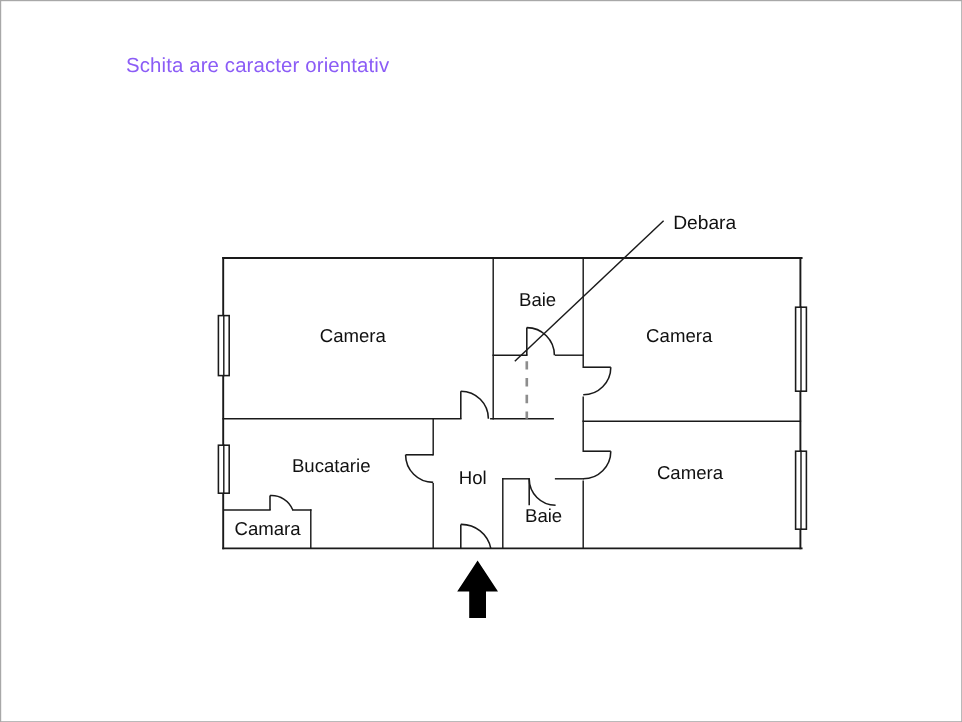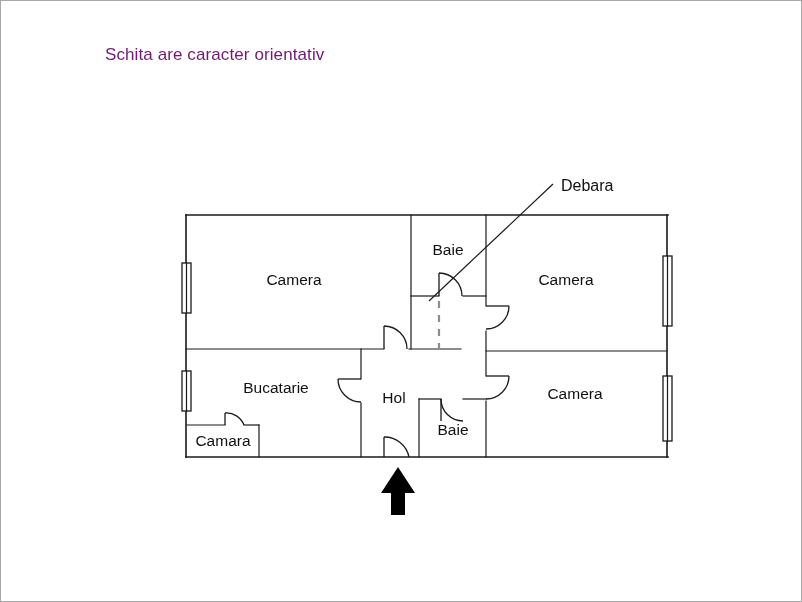--- a/index.html
+++ b/index.html
@@ -20,21 +20,21 @@
     height: 602px;
     background: #ffffff;
     box-sizing: border-box;
     border: 1px solid #a8a8a8;
   }
   #title {
     position: absolute;
     left: 104px;
     top: 44px;
     font-size: 17px;
-    color: #701a75;
+    color: #8b5cf6;
     letter-spacing: 0.1px;
     white-space: nowrap;
   }
   #plan-svg {
     position: absolute;
     left: 0;
     top: 0;
   }
   .wall       { stroke: #1a1a1a; stroke-width: 1.6; fill: none; stroke-linecap: square; }
   .wall-thin  { stroke: #1a1a1a; stroke-width: 1.2; fill: none; stroke-linecap: square; }

